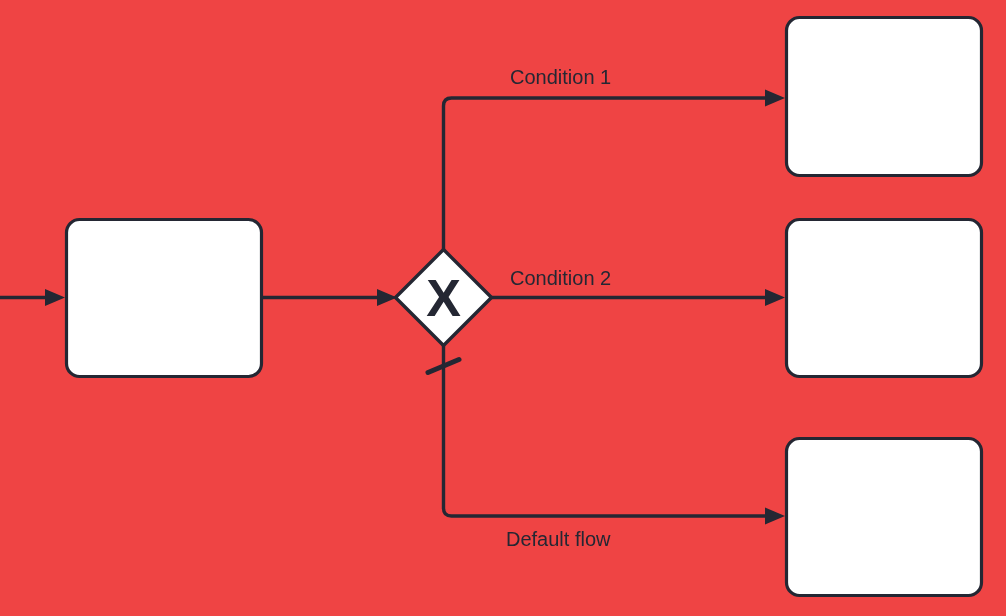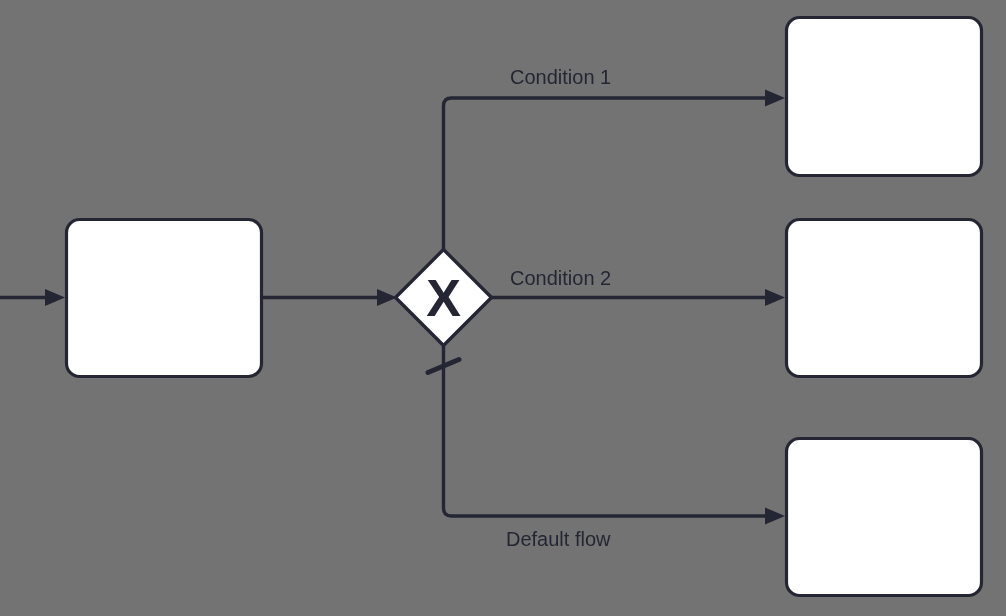--- a/index.html
+++ b/index.html
@@ -4,21 +4,21 @@
 <style>
   html, body {
     margin: 0;
     padding: 0;
     background: #ffffff;
   }
   .canvas {
     position: relative;
     width: 1006px;
     height: 616px;
-    background: #737373;
+    background: #ef4444;
     overflow: hidden;
   }
   svg { display: block; }
   .task-shape {
     fill: #ffffff;
     stroke: #242733;
     stroke-width: 3.2;
   }
   .gateway-shape {
     fill: #ffffff;

